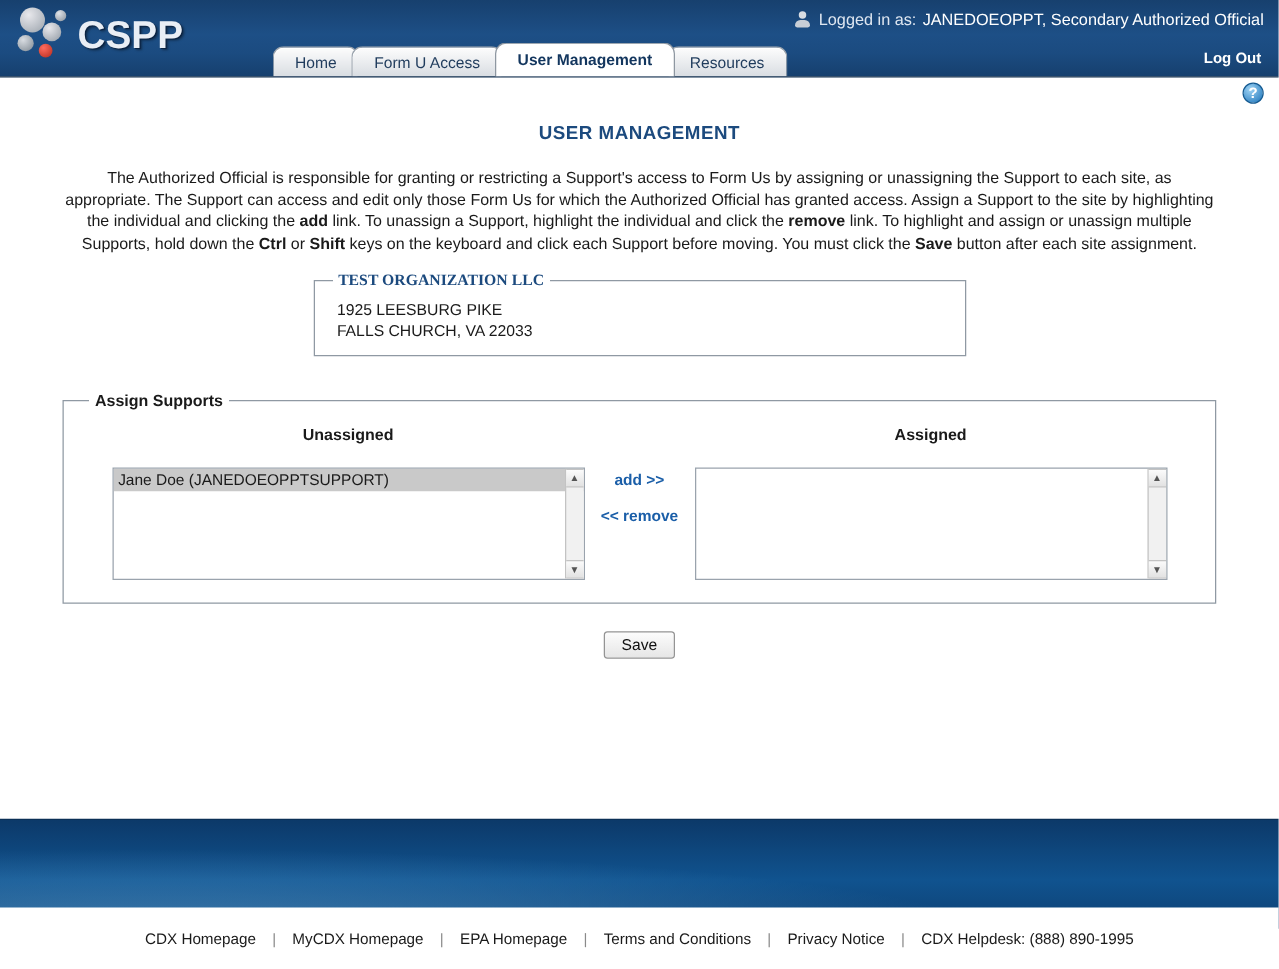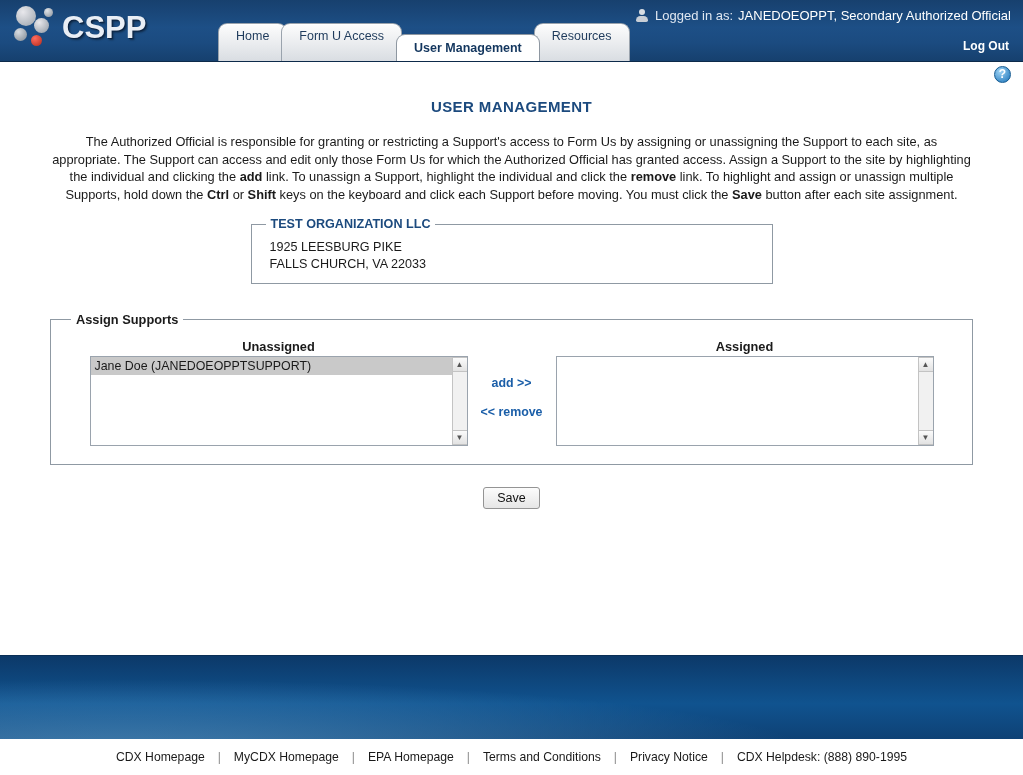--- a/index.html
+++ b/index.html
@@ -93,21 +93,21 @@
   
   .tabs {
     position: absolute;
     left: 218px; bottom: 0;
     display: flex;
     align-items: flex-end;
     height: 26px;
   }
   .tab {
     position: relative;
-    height: 38px;
+    height: 24px;
     padding: 0 17px;
     line-height: 24px;
     font-size: 12.5px;
     color: #1f3b5c;
     background: linear-gradient(to bottom, #fdfdfd, #d9dde2);
     border: 1px solid #9aa3ad;
     border-bottom: none;
     border-radius: 9px 9px 0 0;
     margin-right: -6px;
     cursor: pointer;
@@ -171,20 +171,21 @@
     margin: 0 auto 0 auto;
     border: 1px solid #8f99a3;
     padding: 8px 10px 10px 10px;
   }
   .org-fieldset > legend {
     font-size: 12.6px;
     font-weight: bold;
     color: #1c4a7e;
     padding: 0 5px;
     margin-left: 4px;
+    font-family: Liberation Serif, serif;
   }
   .org-line {
     font-size: 12.6px;
     color: #1a1a1a;
     line-height: 17px;
     padding-left: 8px;
   }
 
   
   .assign-fieldset {
@@ -207,21 +208,21 @@
     margin-top: 6px;
   }
   .col {
     width: 378px;
   }
   .col .col-head {
     text-align: center;
     font-size: 12.8px;
     font-weight: bold;
     color: #1a1a1a;
-    margin-bottom: 2px;
+    margin-bottom: 19px;
   }
   .listbox {
     position: relative;
     height: 90px;
     border: 1px solid #9aa3ad;
     background: #fff;
     overflow: hidden;
   }
   .listbox .opt {
     font-size: 12.4px;
@@ -292,21 +293,21 @@
     left: 0; bottom: 32px;
     width: 1023px; height: 88px;
     background:
       radial-gradient(ellipse at 12% 120%, rgba(120,190,235,.55) 0%, rgba(120,190,235,0) 55%),
       linear-gradient(to bottom, #0c3969 0%, #10538f 55%, #0e3f72 100%);
     border-top: 1px solid #0a2f56;
   }
   .footer-links {
     position: absolute;
     left: 0; bottom: 0;
-    width: 1023px; height: 36px;
+    width: 1023px; height: 49px;
     background: #ffffff;
     display: flex;
     align-items: center;
     justify-content: center;
     gap: 0;
   }
   .footer-links a {
     font-size: 12.2px;
     color: #1a1a1a;
     text-decoration: none;

